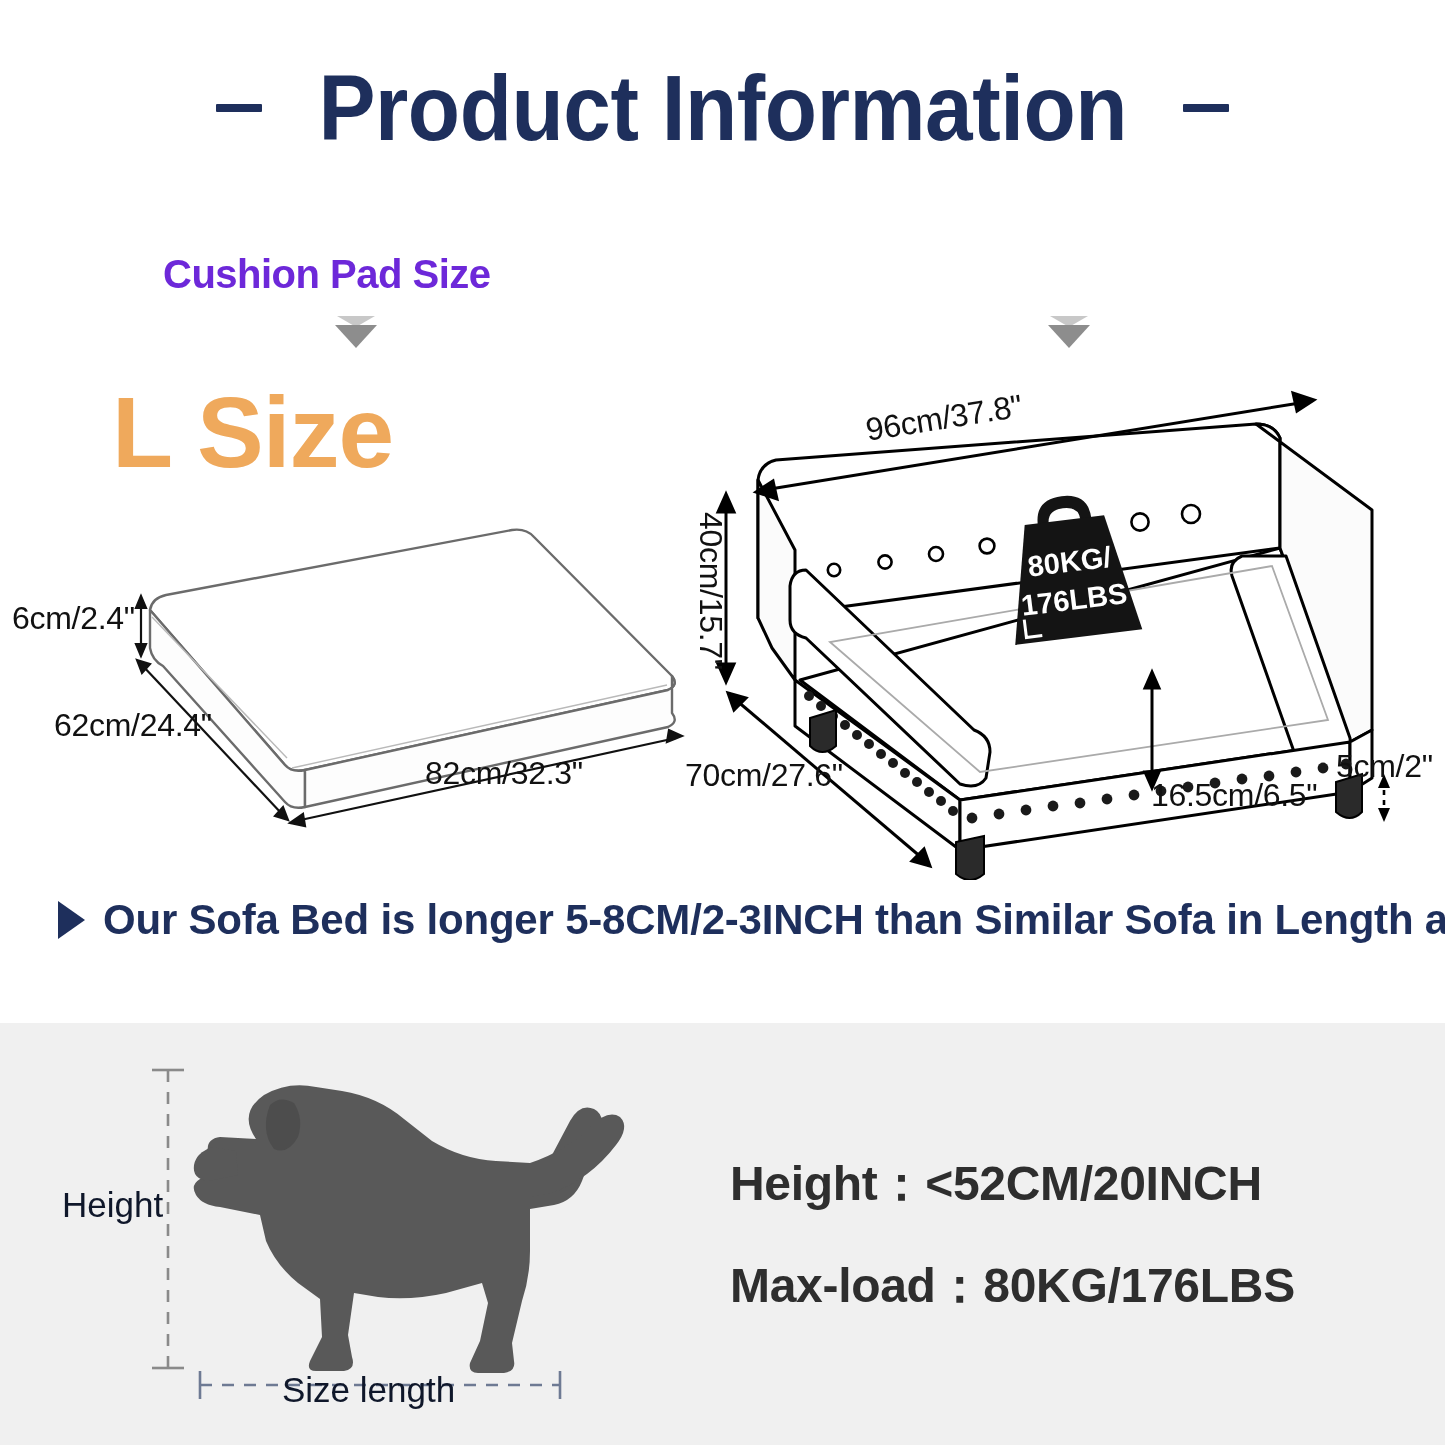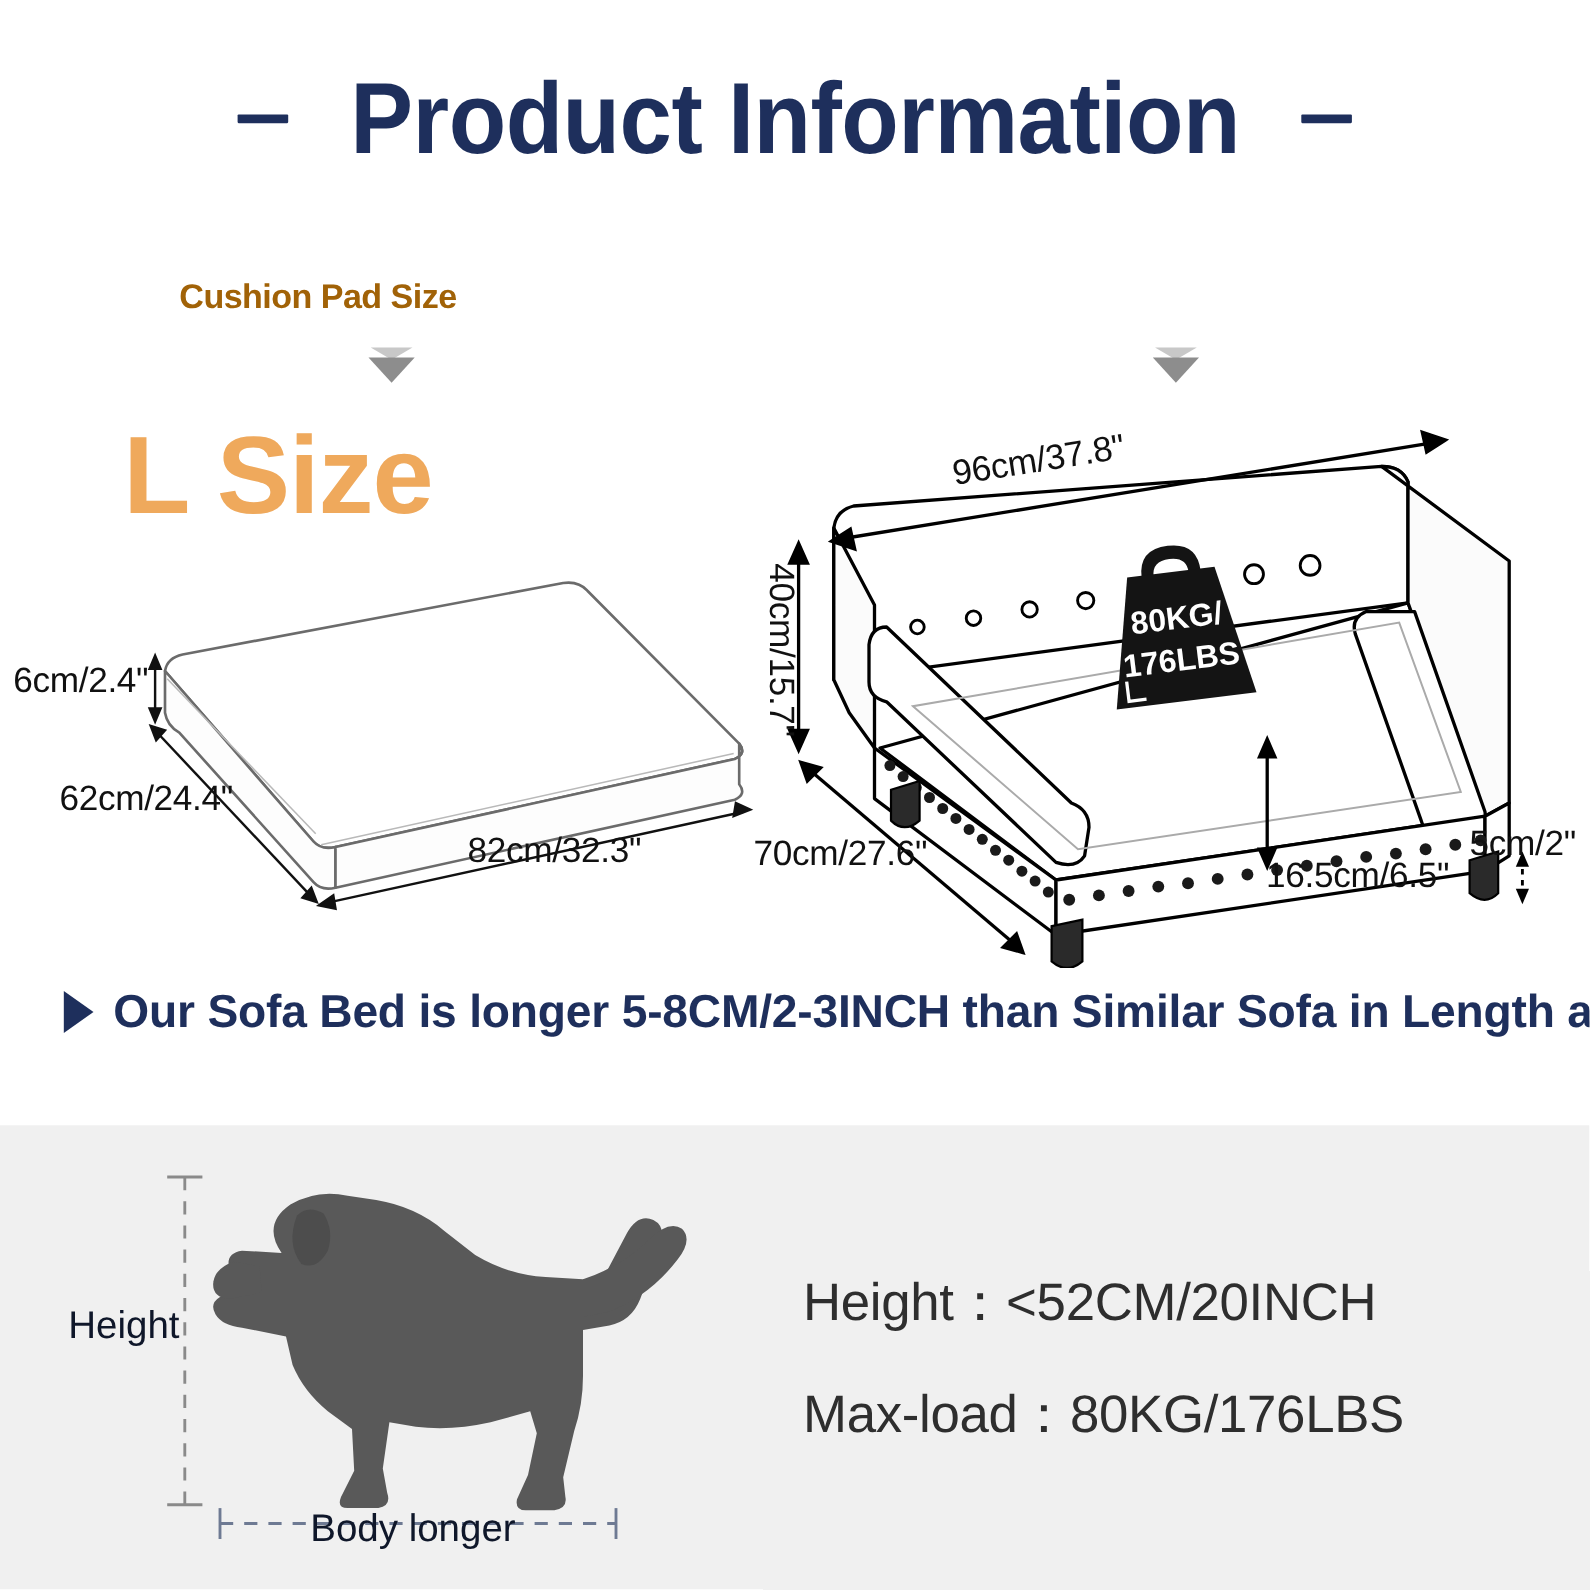--- a/index.html
+++ b/index.html
@@ -28,21 +28,21 @@
     font-family: "Liberation Sans Narrow", "Liberation Sans", sans-serif;
     font-size: 92px; font-weight: 700; color: #1e2f5c;
     letter-spacing: -0.5px; line-height: 1;
     transform: scaleX(0.93); transform-origin: center;
     white-space: nowrap;
   }
 
   
   .sec-head {
     position: absolute;
-    font-size: 31px; font-weight: 700; color: #a16207;
+    font-size: 40px; font-weight: 700; color: #6d28d9;
     white-space: nowrap; letter-spacing: -0.5px;
   }
   .head-cushion { top: 252px; left: 163px; }
   .head-sofa    { top: 252px; left: 872px; }
 
   .dblchev { position: absolute; width: 46px; height: 38px; }
   .dblchev .t1, .dblchev .t2 {
     position: absolute; left: 50%; transform: translateX(-50%);
     width: 0; height: 0; border-style: solid;
   }
@@ -114,21 +114,21 @@
 
   .dim-label {
     position: absolute;
     font-size: 35px; color: #0f172a;
     font-family: "Liberation Sans Narrow", "Liberation Sans", sans-serif;
     white-space: nowrap;
   }
   .lbl-height { top: 1185px; left: 62px; }
   .lbl-body   { top: 1370px; left: 282px; }
 
-  .specs { position: absolute; top: 1152px; left: 730px; }
+  .specs { position: absolute; top: 1152px; left: 730px; font-weight: bold; }
   .spec-line {
     font-family: "Liberation Sans Narrow", "Liberation Sans", sans-serif;
     font-size: 48px; color: #2e2e2e; white-space: nowrap;
     margin-bottom: 38px; letter-spacing: -0.3px;
   }
   .spec-line:last-child { margin-bottom: 0; }
 </style>
 </head>
 <body>
 
@@ -395,20 +395,20 @@
 
       <path d="M210 50 Q200 76 214 94 Q228 100 238 82 Q244 64 234 48 Q220 40 210 50 Z" fill="#4d4d4d"></path>
 
       <path d="M152 92 Q136 98 134 110 Q132 124 148 126 L178 120 L176 96 Z"></path>
 
       <path d="M470 108 Q506 96 530 72 Q548 54 560 62 Q570 72 556 90 Q530 124 492 138 L470 142 Z"></path>
     </g>
   </svg>
 
   <div class="dim-label lbl-height">Height</div>
-  <div class="dim-label lbl-body">Body longer</div>
+  <div class="dim-label lbl-body">Size length</div>
 
   <div class="specs">
     <div class="spec-line">Height：&lt;52CM/20INCH</div>
     <div class="spec-line">Max-load：80KG/176LBS</div>
   </div>
 
 </div>
 
 </body></html>

